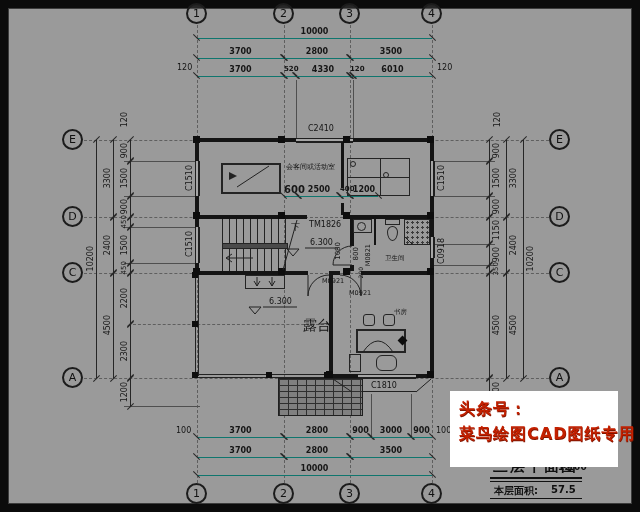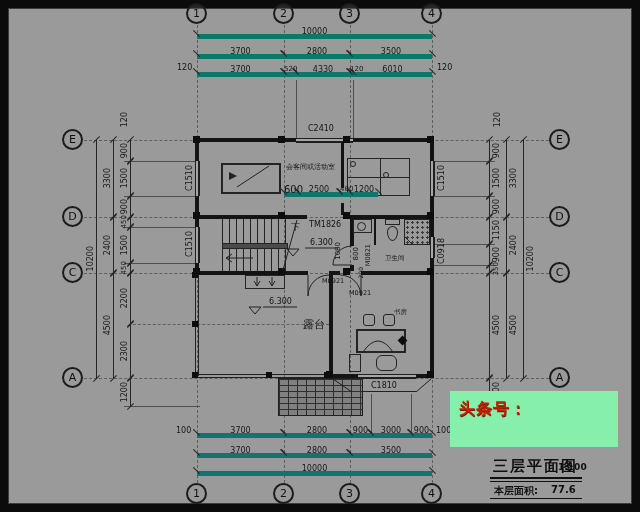--- a/index.html
+++ b/index.html
@@ -8,22 +8,22 @@
   #paper{position:absolute;left:8px;top:8px;right:8px;bottom:8px;background:#9a9a9a;
          border:1px solid #3c3c3c;}
   
   .gc{position:absolute;width:21px;height:21px;box-sizing:border-box;border:2px solid #1c1c1c;
       border-radius:50%;display:flex;align-items:center;justify-content:center;
       font-size:11px;color:#111;background:rgba(154,154,154,.2);z-index:5;}
   
   .gridv{position:absolute;width:0;border-left:1px dashed #5f5f5f;}
   .gridh{position:absolute;height:0;border-top:1px dashed #5f5f5f;}
   
-  .dh{position:absolute;height:13px;box-sizing:border-box;border-bottom:5px solid #0f766e;
-      font-size:8px;line-height:11px;color:#161616;text-align:center;white-space:nowrap;z-index:3;}
+  .dh{position:absolute;height:13px;box-sizing:border-box;border-bottom:1px solid #0f766e;
+      font-size:8px;line-height:11px;color:#161616;text-align:center;white-space:nowrap;z-index:3;font-weight:bold;}
   .dh::before,.dh::after{content:"";position:absolute;bottom:-4px;width:1px;height:9px;
       background:#262626;transform:rotate(-45deg);}
   .dh::before{left:-1px;}.dh::after{right:-1px;}
   
   .dv,.dvr{position:absolute;width:13px;box-sizing:border-box;display:flex;align-items:center;
       justify-content:center;font-size:8px;color:#161616;z-index:3;}
   .dv{border-right:1px solid #262626;}
   .dvr{border-left:1px solid #262626;}
   .dv span,.dvr span,.vlbl{writing-mode:vertical-rl;transform:rotate(180deg);white-space:nowrap;}
   .dv::before,.dv::after{content:"";position:absolute;right:-5px;width:9px;height:1px;
@@ -43,21 +43,21 @@
   .winv{position:absolute;width:5px;box-sizing:border-box;border-left:1px solid #1f1f1f;
         border-right:1px solid #1f1f1f;background:#a6a6a6;z-index:2;}
   .winv::after{content:"";position:absolute;top:0;bottom:0;left:1.5px;width:1px;background:#1f1f1f;}
   .fix{position:absolute;box-sizing:border-box;border:1px solid #242424;z-index:2;}
   .treads{position:absolute;background:repeating-linear-gradient(90deg,#232323 0 1px,transparent 1px 7px);z-index:2;}
   .rail{position:absolute;box-sizing:border-box;z-index:2;}
   #svgov{position:absolute;left:0;top:0;z-index:4;pointer-events:none;}
   .bricks{position:absolute;box-sizing:border-box;border:1px solid #1f1f1f;background-color:#808080;
      background-image:repeating-linear-gradient(#2f2f2f 0 1px,transparent 1px 6px),
                       repeating-linear-gradient(90deg,#2f2f2f 0 1px,transparent 1px 9px);z-index:2;}
-  #watermark{position:absolute;left:450px;top:391px;width:168px;height:56px;background:#86efac;
+  #watermark{position:absolute;left:450px;top:391px;width:168px;height:76px;background:#ffffff;
      z-index:10;padding:5px 0 4px 9px;box-sizing:border-box;}
   #watermark div{font-size:16px;font-weight:bold;color:#c32000;line-height:25px;
      text-shadow:.5px .5px 0 #7e1500;letter-spacing:1px;white-space:nowrap;}
   .tb{position:absolute;color:#101010;white-space:nowrap;z-index:6;}
 </style>
 </head>
 <body>
 
 <div id="canvas">
  <div id="paper"></div>
@@ -342,36 +342,37 @@
    </g>
    <path d="M229,172 L229,180 L237,176 Z" fill="#222"></path>
  </svg>
 
  <div class="lbl" style="left:286px;top:162px;font-size:7px;">会客间或活动室</div>
  <div class="lbl" style="left:308px;top:124px;">C2410</div>
  <div class="lbl" style="left:309px;top:220px;">TM1826</div>
  <div class="lbl" style="left:291px;top:221px;font-size:9px;">下</div>
  <div class="lbl" style="left:310px;top:238px;">6.300</div>
  <div class="lbl" style="left:269px;top:297px;">6.300</div>
- <div class="lbl" style="left:303px;top:317px;font-size:11px;">露台</div>
+ <div class="lbl" style="left:303px;top:317px;font-size:14px;">露台</div>
  <div class="lbl" style="left:385px;top:254px;font-size:6.5px;font-family:Liberation Serif, serif;">卫生间</div>
  <div class="lbl" style="left:394px;top:308px;font-size:6.5px;">书房</div>
  <div class="lbl" style="left:371px;top:381px;">C1810</div>
  <div class="lbl" style="left:322px;top:277px;font-size:6.5px;">M0921</div>
  <div class="lbl" style="left:349px;top:289px;font-size:6.5px;">M0921</div>
  <div class="vlbl" style="left:185px;top:165px;">C1510</div>
  <div class="vlbl" style="left:185px;top:231px;">C1510</div>
  <div class="vlbl" style="left:437px;top:165px;">C1510</div>
  <div class="vlbl" style="left:437px;top:238px;">C0918</div>
  <div class="vlbl" style="left:364px;top:244px;font-size:6.5px;">M0821</div>
 
  <div id="watermark">
    <div>头条号：</div>
+   <div>菜鸟绘图CAD图纸专用</div>
  </div>
 
  <div class="tb" style="left:493px;top:457px;font-size:15px;font-weight:bold;letter-spacing:2px;">三层平面图</div>
  <div class="tb" style="left:558px;top:462px;font-size:9px;font-weight:bold;">1:100</div>
  <div class="tb" style="left:490px;top:477px;width:92px;height:2px;background:#111;"></div>
  <div class="tb" style="left:490px;top:481px;width:92px;height:1px;background:#111;"></div>
  <div class="tb" style="left:494px;top:484px;font-size:10px;font-weight:bold;">本层面积:</div>
- <div class="tb" style="left:551px;top:484px;font-size:10px;font-weight:bold;">77.6</div>
+ <div class="tb" style="left:551px;top:484px;font-size:10px;font-weight:bold;">57.5</div>
  <div class="tb" style="left:490px;top:498px;width:92px;height:1px;background:#111;"></div>
 </div>
 
 </body></html>

